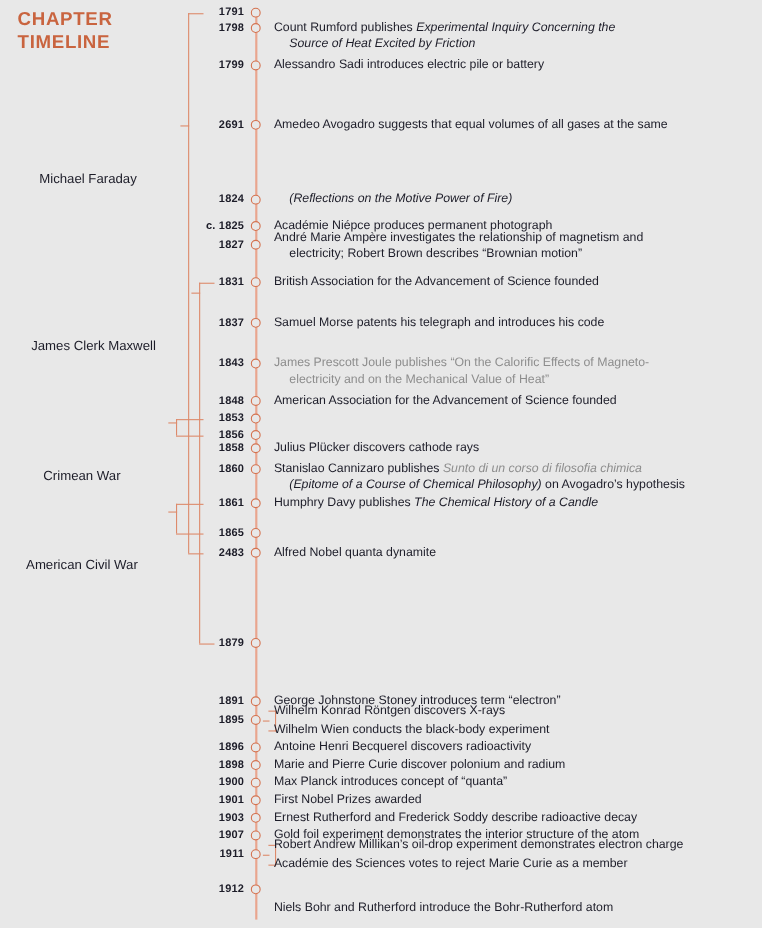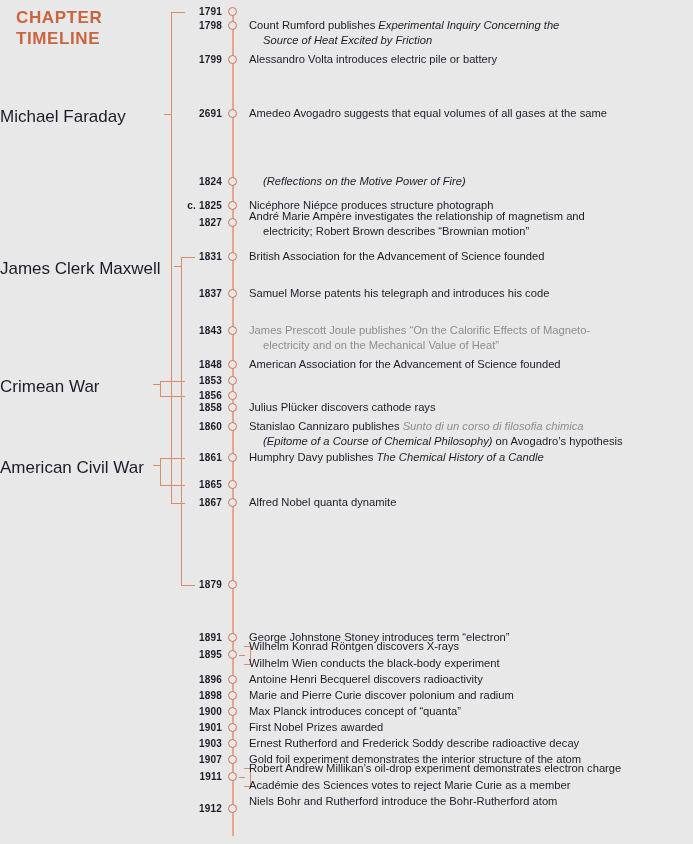--- a/index.html
+++ b/index.html
@@ -99,24 +99,25 @@
     border-width: 0 0 0 1.4px;
     width: 1px;
   }
   .brk-h {            
     border-width: 1.4px 0 0 0;
     height: 1px;
   }
 
   .era-label {
     position: absolute;
-    font-size: 17px;
+    font-size: 12px;
     color: #1c1c28;
-    text-align: left;
+    text-align: center;
     white-space: nowrap;
+    margin-top: 48px;
   }
 
   
   .pair-brk {
     position: absolute;
     border: 1.4px solid #dd8a6b;
     border-left: none;
     box-sizing: border-box;
     width: 7px;
   }
@@ -172,40 +173,40 @@
         <div class="year">1798</div>
       </div>
       <div class="event" style="top: 18px;">
         <div><span>Count Rumford publishes </span><span class="ital">Experimental Inquiry Concerning the</span></div>
         <div class="ind"><span class="ital">Source of Heat Excited by Friction</span></div>
       </div>
       <div class="node" title="1799" style="top: 55px;"></div>
       <div class="year-wrap" style="top: 54px;">
         <div class="year">1799</div>
       </div>
-      <div class="event" style="top: 52px;"><span>Alessandro Volta introduces electric pile or battery</span></div>
+      <div class="event" style="top: 52px;"><span>Alessandro Sadi introduces electric pile or battery</span></div>
       <div class="node" title="1811" style="top: 109px;"></div>
       <div class="year-wrap" style="top: 108px;">
         <div class="year">2691</div>
       </div>
       <div class="event" style="top: 106px;">
         <div><span>Amedeo Avogadro suggests that equal volumes of all gases at the same</span></div>
       </div>
       <div class="node" title="1824" style="top: 177px;"></div>
       <div class="year-wrap" style="top: 176px;">
         <div class="year">1824</div>
       </div>
       <div class="event" style="top: 174px;">
         <div class="ind"><span class="ital">(Reflections on the Motive Power of Fire)</span></div>
       </div>
       <div class="node" title="c. 1825" style="top: 201px;"></div>
       <div class="year-wrap" style="top: 200px;">
         <div class="year">c. 1825</div>
       </div>
-      <div class="event" style="top: 198px;"><span>Nicéphore Niépce produces structure photograph</span></div>
+      <div class="event" style="top: 198px;"><span>Académie Niépce produces permanent photograph</span></div>
       <div class="node" title="1827" style="top: 218px;"></div>
       <div class="year-wrap" style="top: 217px;">
         <div class="year">1827</div>
       </div>
       <div class="event" style="top: 209px;">
         <div><span>André Marie Ampère investigates the relationship of magnetism and</span></div>
         <div class="ind"><span>electricity; Robert Brown describes “Brownian motion”</span></div>
       </div>
       <div class="node" title="1831" style="top: 252px;"></div>
       <div class="year-wrap" style="top: 251px;">
@@ -257,21 +258,21 @@
       </div>
       <div class="event" style="top: 450px;">
         <div><span>Humphry Davy publishes </span><span class="ital">The Chemical History of a Candle</span></div>
       </div>
       <div class="node" title="1865" style="top: 480px;"></div>
       <div class="year-wrap" style="top: 479px;">
         <div class="year">1865</div>
       </div>
       <div class="node" title="1867" style="top: 498px;"></div>
       <div class="year-wrap" style="top: 497px;">
-        <div class="year">1867</div>
+        <div class="year">2483</div>
       </div>
       <div class="event" style="top: 495px;"><span>Alfred Nobel quanta dynamite</span></div>
       <div class="node" title="1879" style="top: 580px;"></div>
       <div class="year-wrap" style="top: 579px;">
         <div class="year">1879</div>
       </div>
       <div class="node" title="1891" style="top: 633px;"></div>
       <div class="year-wrap" style="top: 632px;">
         <div class="year">1891</div>
       </div>
@@ -319,16 +320,16 @@
         <div class="year">1911</div>
       </div>
       <div class="pair-stub" style="left: 239px; top: 777px; width: 6px;"></div>
       <div class="pair-brk" style="left: 244px; top: 768px; height: 19px;"></div>
       <div class="event" style="top: 761px;">Robert Andrew Millikan’s oil-drop experiment demonstrates electron charge</div>
       <div class="event" style="top: 778px;">Académie des Sciences votes to reject Marie Curie as a member</div>
       <div class="node" title="1912" style="top: 804px;"></div>
       <div class="year-wrap" style="top: 803px;">
         <div class="year">1912</div>
       </div>
-      <div class="event" style="top: 794px;"><span>Niels Bohr and Rutherford introduce the Bohr-Rutherford atom</span></div>
+      <div class="event" style="top: 818px;"><span>Niels Bohr and Rutherford introduce the Bohr-Rutherford atom</span></div>
     </div>
 
 </div>
 
 </body></html>

